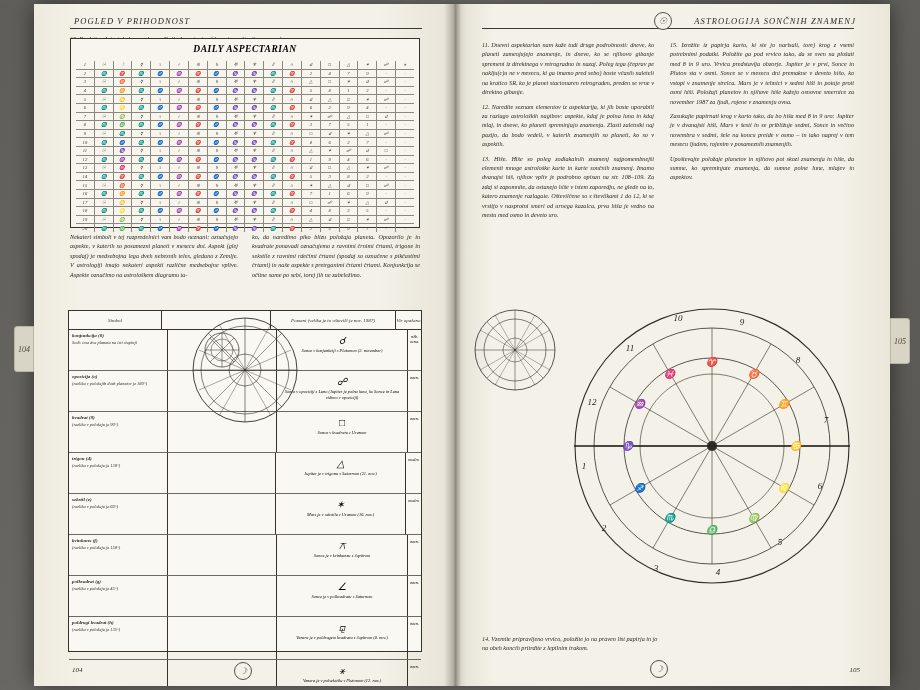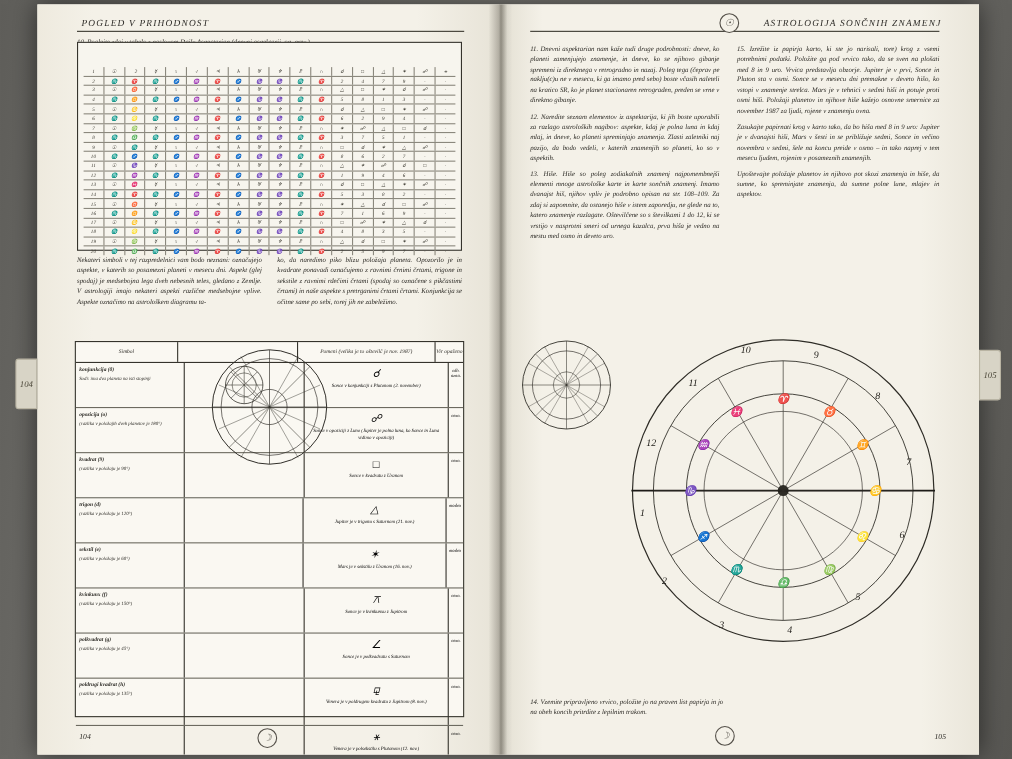--- a/index.html
+++ b/index.html
@@ -94,20 +94,21 @@
   <div class="book">
 
     <div class="page left">
 
       <div class="runhead l">POGLED V PRIHODNOST</div>
       <div class="rule" style="left:36px;top:24px;width:352px;"></div>
 
       <div class="col" style="left:36px;top:30px;width:352px;font-size:6.2px;">10. Poglejte zdaj v tabelo z naslovom Daily Aspectarian (dnevni aspektarij, op. prev.).</div>
 
       <div class="aspbox">
+        <h4>DAILY ASPECTARIAN</h4>
         <div class="grid">
           <div class="grow">
               <div class="gcell">1</div>
               <div class="gcell">☉</div>
               <div class="gcell">☽</div>
               <div class="gcell">☿</div>
               <div class="gcell">♀</div>
               <div class="gcell">♂</div>
               <div class="gcell">♃</div>
               <div class="gcell">♄</div>

